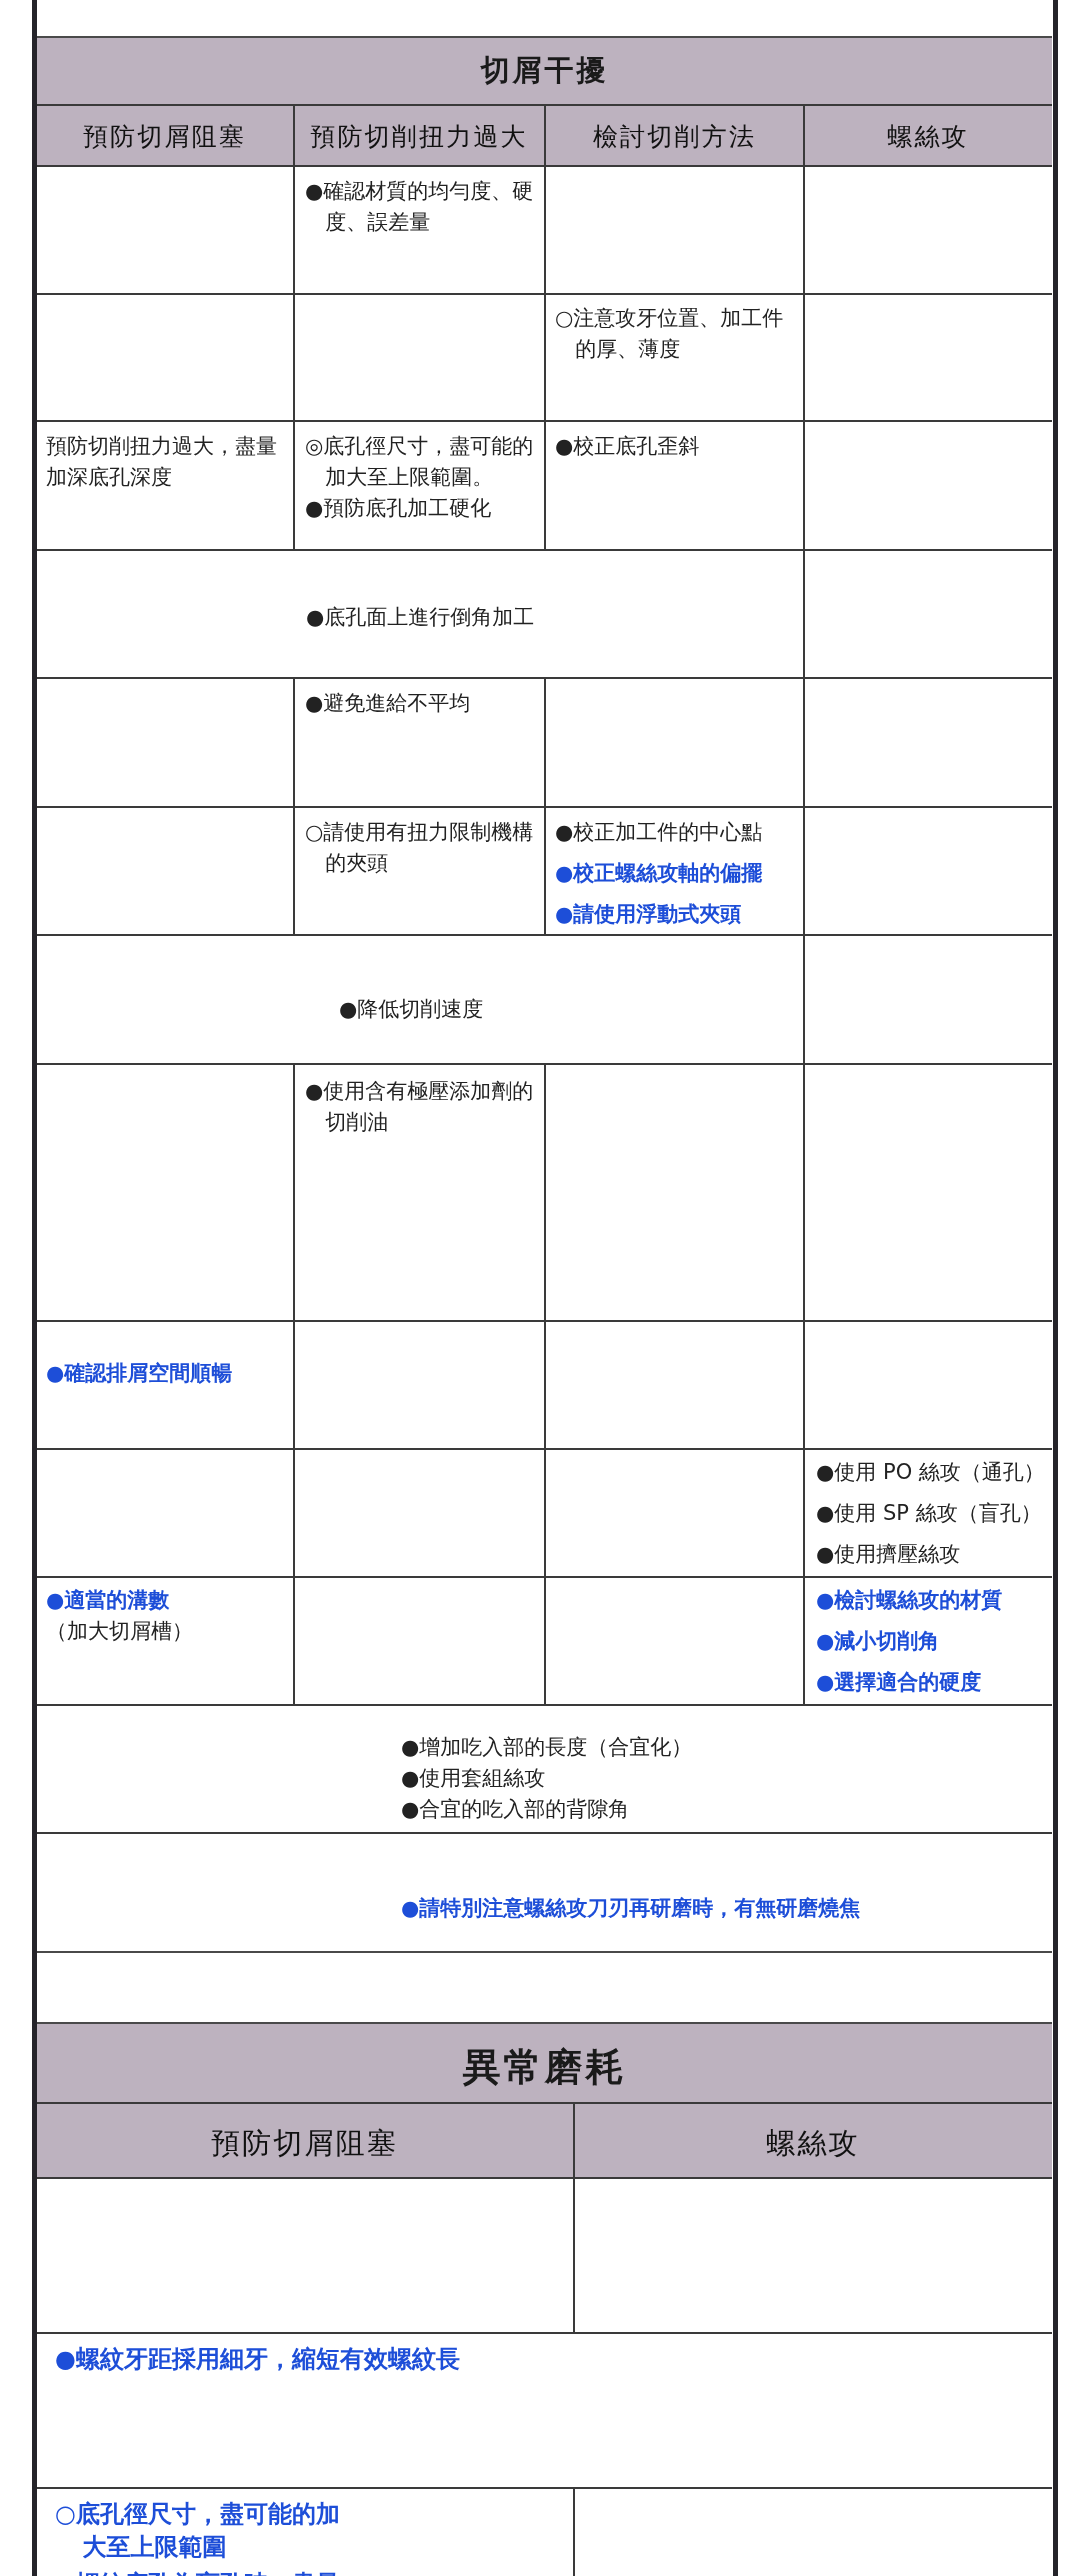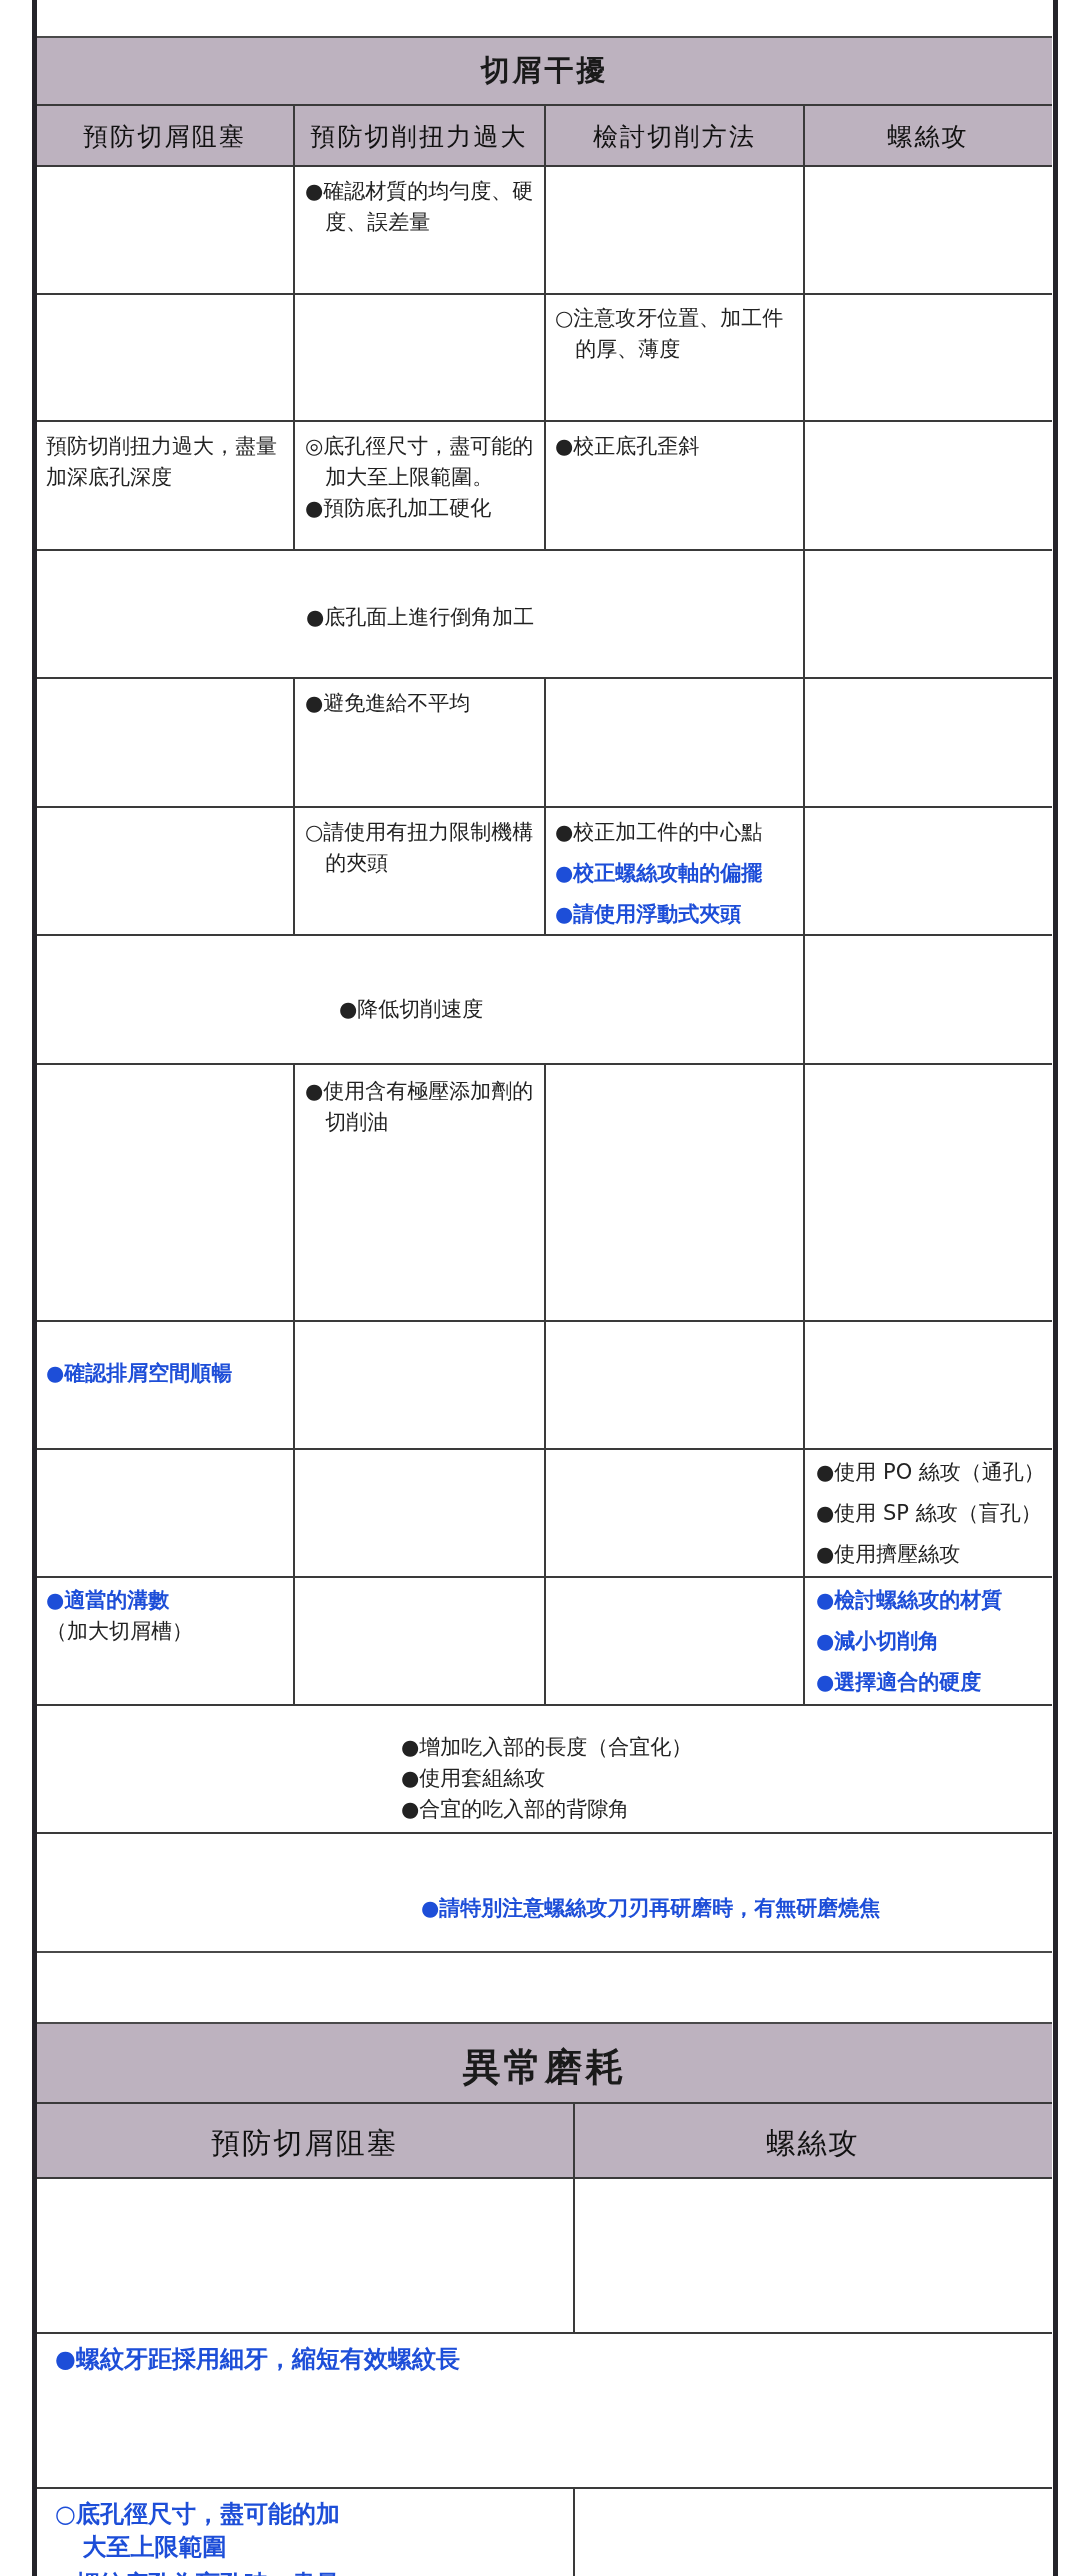--- a/index.html
+++ b/index.html
@@ -138,21 +138,21 @@
   <span class="item bold gap">●減小切削角</span>
   <span class="item bold gap">●選擇適合的硬度</span>
 </div>
 
 <div class="cell-text" style="left:401px; top:1732px; width:363px;">
   <span class="item">●增加吃入部的長度（合宜化）</span>
   <span class="item">●使用套組絲攻</span>
   <span class="item">●合宜的吃入部的背隙角</span>
 </div>
 
-<div class="cell-text" style="left:401px; top:1893px; width:508px;margin-left:20px;">
+<div class="cell-text" style="left:401px; top:1893px; width:508px;">
   <span class="item bold">●請特別注意螺絲攻刀刃再研磨時，有無研磨燒焦</span>
 </div>
 
 <div class="hline thin" style="left:37px; width:1015px; top:2022px;"></div>
 <div class="abs band" style="left:37px; top:2024px; width:1015px; height:154px;"></div>
 <div class="section-title" style="top:2042px; font-size:38px;">異常磨耗</div>
 <div class="hline" style="left:37px; width:1015px; top:2102px;"></div>
 
 <div class="col-head" style="left:37px; width:535px; top:2124px; font-size:29px;">預防切屑阻塞</div>
 <div class="col-head" style="left:574px; width:478px; top:2124px; font-size:29px;">螺絲攻</div>

